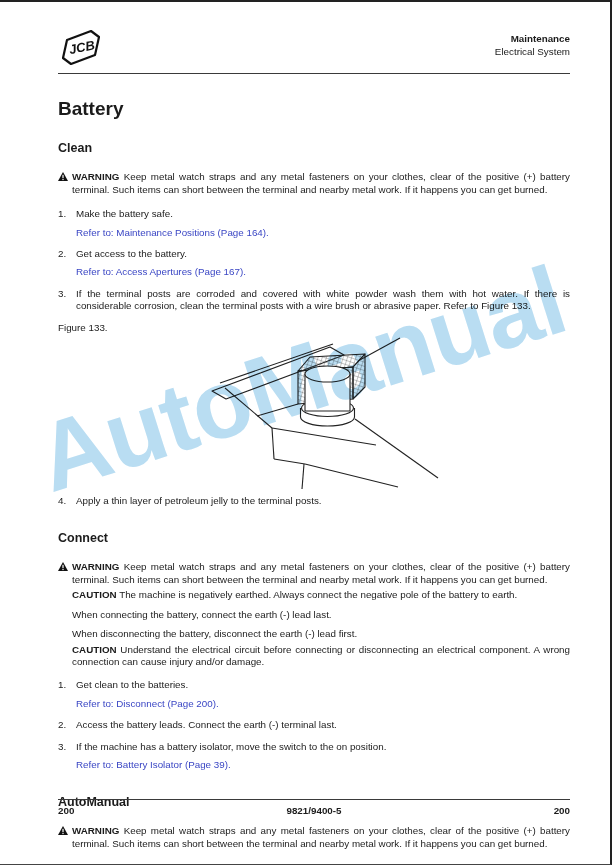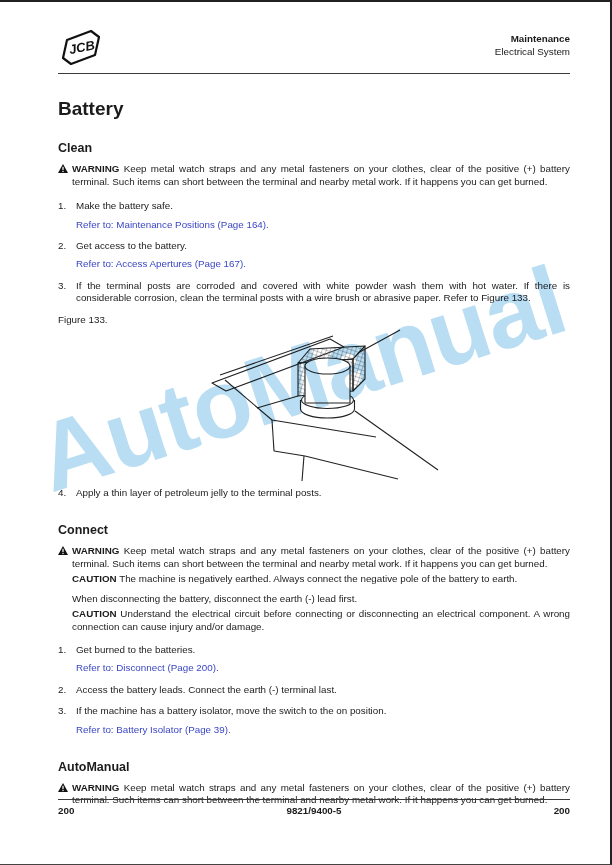--- a/index.html
+++ b/index.html
@@ -14,21 +14,21 @@
   
   .hdr{display:flex; justify-content:space-between; align-items:flex-start; padding-top:26px;}
   .hdr-right{text-align:right; padding-top:4px; line-height:13px;}
   .hdr-title{font-weight:bold;}
   .hdr-rule{border-bottom:1.2px solid #3a3a3a; margin-top:2px;}
   
   .doc-title{font-size:19px; font-weight:bold; margin-top:26px; line-height:17px;}
   .sec-h{font-size:12.5px; font-weight:bold; margin-top:24px; line-height:14px;}
   .b{font-weight:bold;}
   
-  .warn{display:flex; margin-top:8px;}
+  .warn{display:flex; margin-top:16px;}
   .warn-icon{flex:0 0 14px; padding-top:1px;}
   .warn-text{flex:1; text-align:justify;}
   .caution{margin-left:14px; margin-top:3px; text-align:justify;}
   .note{margin-left:14px; margin-top:7px;}
   
   .step{display:flex; margin-top:9px;}
   .step-num{flex:0 0 18px;}
   .step-body{flex:1; text-align:justify;}
   .step-link{margin-left:18px; margin-top:6px; color:var(--link,#3a46c4); cursor:pointer;}
   
@@ -147,26 +147,27 @@
         <svg width="10" height="9" viewBox="0 0 10 9">
             <path d="M5 0 L10 9 L0 9 Z" fill="#111"></path>
             <rect x="4.4" y="2.8" width="1.2" height="3.4" fill="#fff"></rect>
             <rect x="4.4" y="7" width="1.2" height="1.1" fill="#fff"></rect>
           </svg>
       </span>
       <div class="warn-text"><span class="b">WARNING</span> <span>Keep metal watch straps and any metal fasteners on your clothes, clear of the positive (+) battery terminal. Such items can short between the terminal and nearby metal work. If it happens you can get burned.</span></div>
     </div>
 
     <div class="caution"><span class="b">CAUTION</span> <span>The machine is negatively earthed. Always connect the negative pole of the battery to earth.</span></div>
+    <div class="note">When connecting the battery, connect the earth (-) lead last.</div>
     <div class="note">When disconnecting the battery, disconnect the earth (-) lead first.</div>
     <div class="caution"><span class="b">CAUTION</span> <span>Understand the electrical circuit before connecting or disconnecting an electrical component. A wrong connection can cause injury and/or damage.</span></div>
 
     <div class="step" style="margin-top:11px;">
       <div class="step-num">1.</div>
-      <div class="step-body">Get burned to the batteries.</div>
+      <div class="step-body">Get clean to the batteries.</div>
     </div>
     <div class="step-link">Refer to: Disconnect (Page 200).</div>
 
     <div class="step">
       <div class="step-num">2.</div>
       <div class="step-body">Access the battery leads. Connect the earth (-) terminal last.</div>
     </div>
 
     <div class="step">
       <div class="step-num">3.</div>

